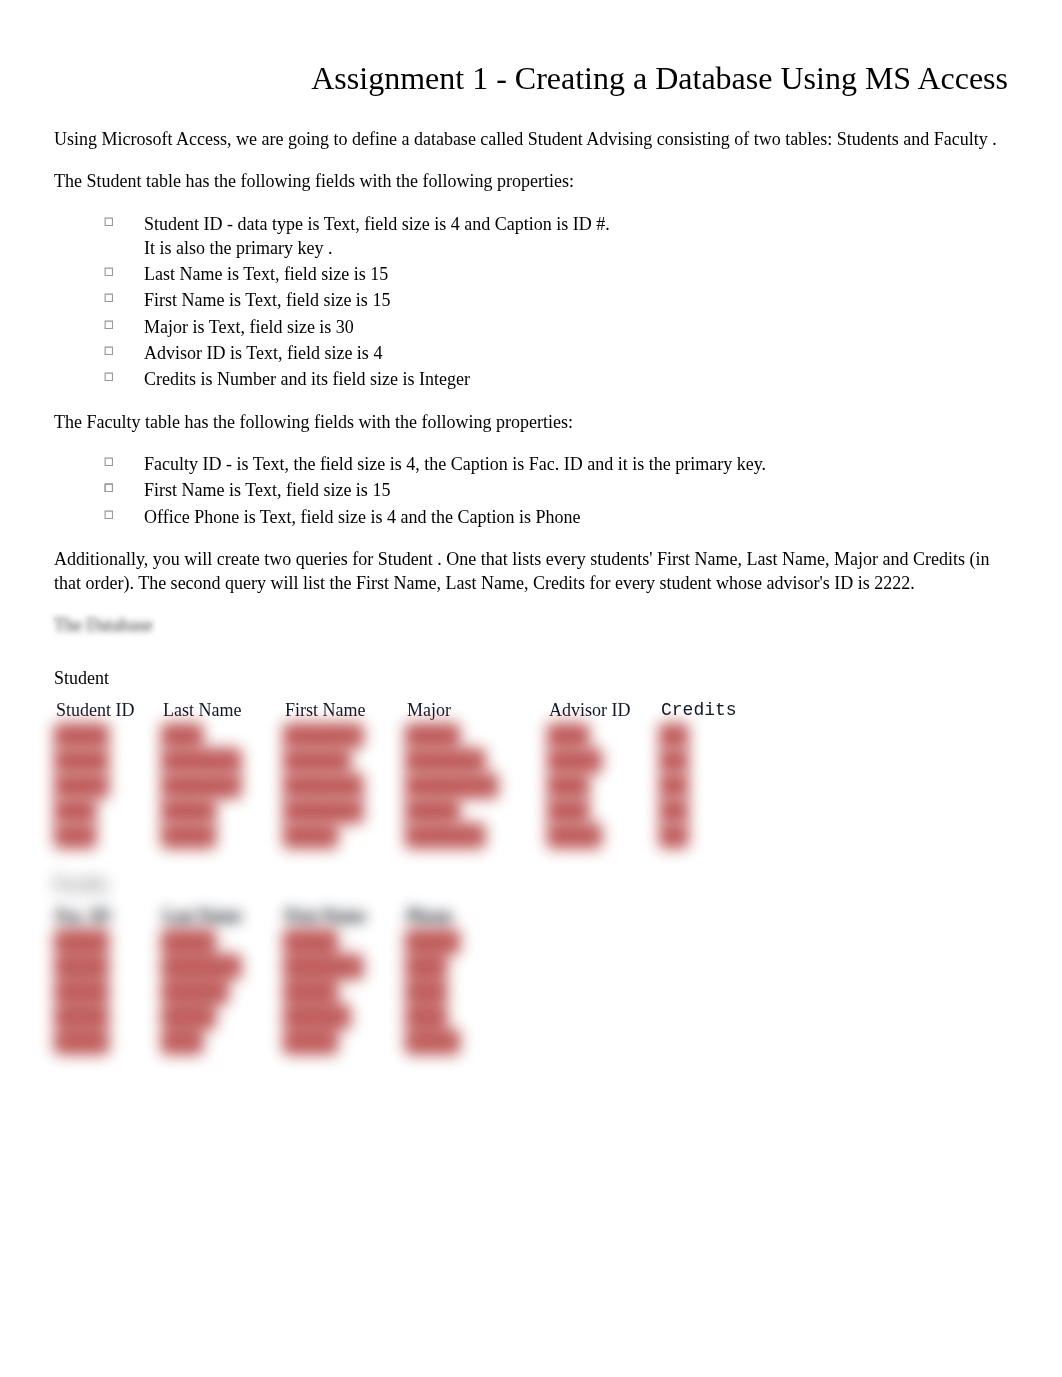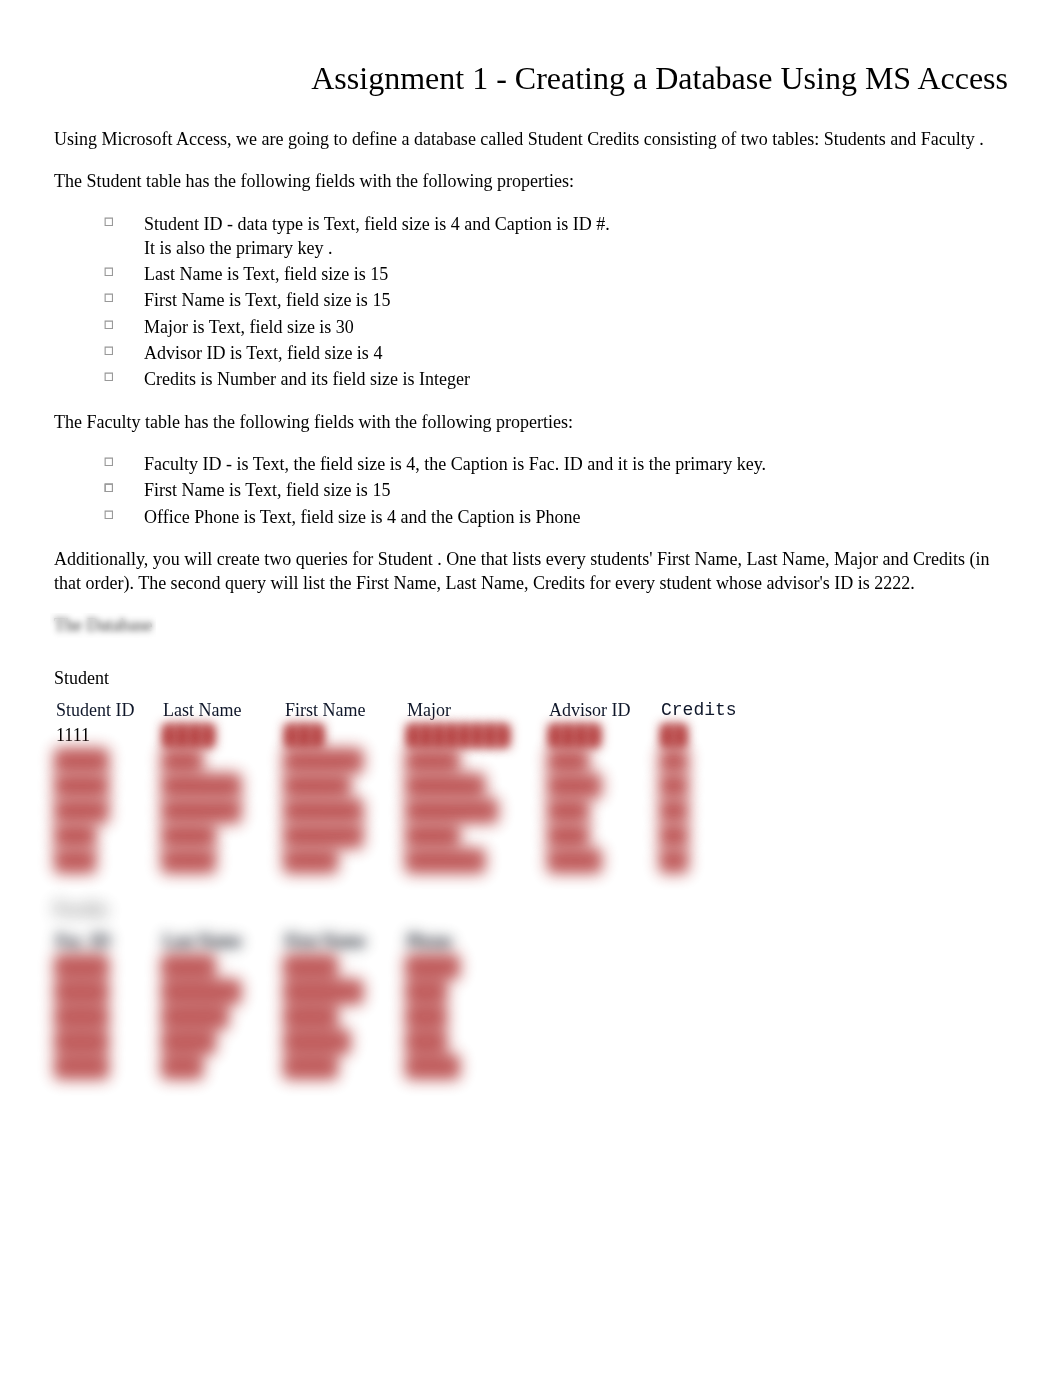--- a/index.html
+++ b/index.html
@@ -103,21 +103,21 @@
     .first-row td.clear { filter:none; }
   </style>
 </head>
 <body>
 
 
 
 <h1>Assignment 1 - Creating a Database Using MS Access</h1>
 
 <p>
-  <span>Using Microsoft Access, we are going to define a database called </span><span>Student Credits</span><span>   consisting of two tables: </span><span>Students</span><span>  and </span><span>Faculty</span><span> .</span>
+  <span>Using Microsoft Access, we are going to define a database called </span><span>Student Advising</span><span>   consisting of two tables: </span><span>Students</span><span>  and </span><span>Faculty</span><span> .</span>
 </p>
 
 <p>The Student table has the following fields with the following properties:</p>
 
 <ul class="fieldlist">
   <li><span class="bullet">🞐</span>
     <span>Student ID  - data type is Text, field size is 4 and Caption is ID #.</span>
     <span class="sub">It is also the primary key .</span>
   </li>
   <li><span class="bullet">🞐</span><span>Last Name  is Text, field size is 15</span></li>
@@ -146,28 +146,20 @@
   <table class="datatable">
     <tbody>
         <tr>
       <th class="col-sid">Student ID</th>
       <th class="col-ln">Last Name</th>
       <th class="col-fn">First Name</th>
       <th class="col-maj">Major</th>
       <th class="col-aid">Advisor ID</th>
       <th class="col-cr">Credits</th>
     </tr>
-    <tr class="first-row">
-      <td class="clear">1111</td>
-      <td class="blurred-cell">████</td>
-      <td class="blurred-cell">███</td>
-      <td class="blurred-cell">████████</td>
-      <td class="blurred-cell">████</td>
-      <td class="blurred-cell">██</td>
-    </tr>
     <tr class="blur-block">
       <td class="blurred-cell">████</td>
       <td class="blurred-cell">███</td>
       <td class="blurred-cell">██████</td>
       <td class="blurred-cell">████</td>
       <td class="blurred-cell">███</td>
       <td class="blurred-cell">██</td>
     </tr>
     <tr class="blur-block">
       <td class="blurred-cell">████</td>

